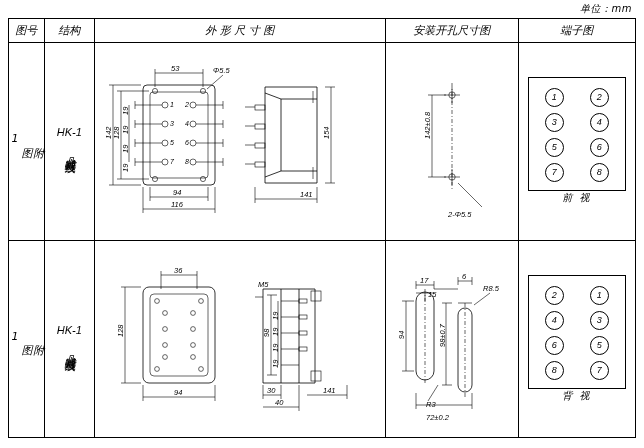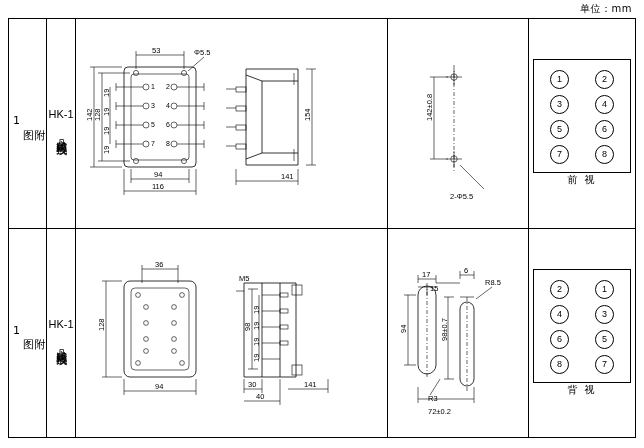--- a/index.html
+++ b/index.html
@@ -1,21 +1,21 @@
 <!DOCTYPE html>
 <html><head>
 <meta charset="utf-8">
 <style>
   html,body{margin:0;padding:0;}
   body{
     width:644px;height:448px;background:#fff;
     font-family:"Liberation Sans","DejaVu Sans",sans-serif;
     color:#000;-webkit-font-smoothing:none;
   }
-  .page{position:relative;width:644px;height:448px;}
+  .page{position:relative;width:644px;height:448px;font-style:italic;}
   .unit{
     position:absolute;right:12px;top:2px;font-size:10px;letter-spacing:.5px;
   }
   table.main{
     position:absolute;left:8px;top:18px;width:628px;height:420px;
     border-collapse:collapse;
   }
   table.main td, table.main th{
     border:1px solid #000;font-weight:normal;font-size:11px;text-align:center;
     vertical-align:middle;padding:0;
@@ -55,20 +55,27 @@
 </style>
 </head>
 <body>
 
 <div class="page">
 
   <div class="unit cjk">单位：mm</div>
 
   <table class="main">
     <tbody>
+        <tr>
+      <th class="hdr col-no cjk">图号</th>
+      <th class="hdr col-struct cjk">结构</th>
+      <th class="hdr col-outline cjk">外 形 尺 寸 图</th>
+      <th class="hdr col-hole cjk">安装开孔尺寸图</th>
+      <th class="hdr col-term cjk">端子图</th>
+    </tr>
 
     <tr class="rowbody">
       <td>
         <div class="vtext cjk">附<br>图<br>1</div>
       </td>
       <td>
         <div style="margin-bottom:6px;font-size:11px;">HK-1</div>
         <div class="vtext2 cjk">凸出式前接线</div>
       </td>
 

